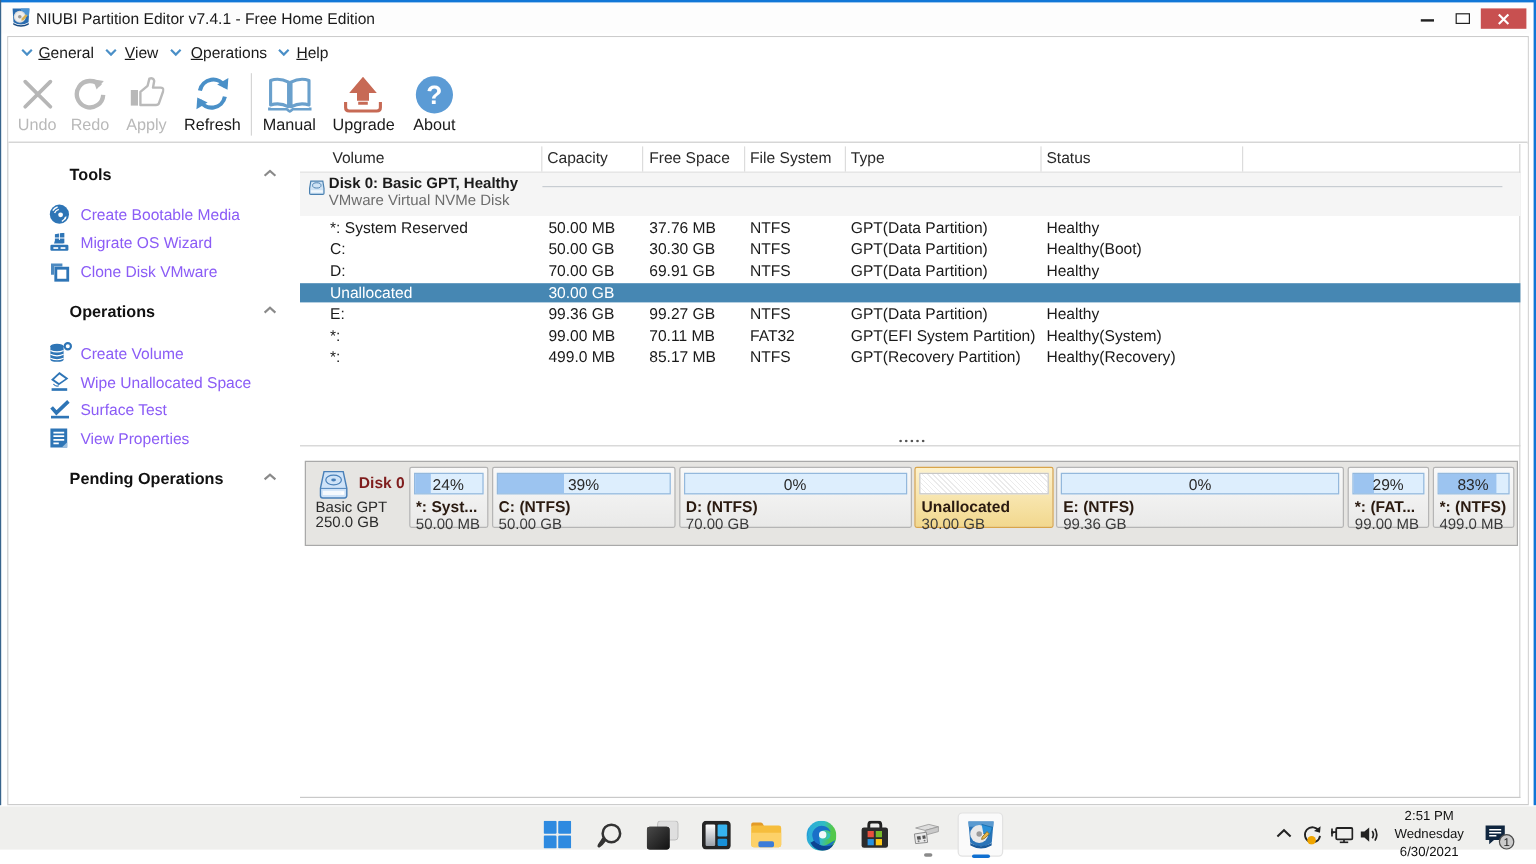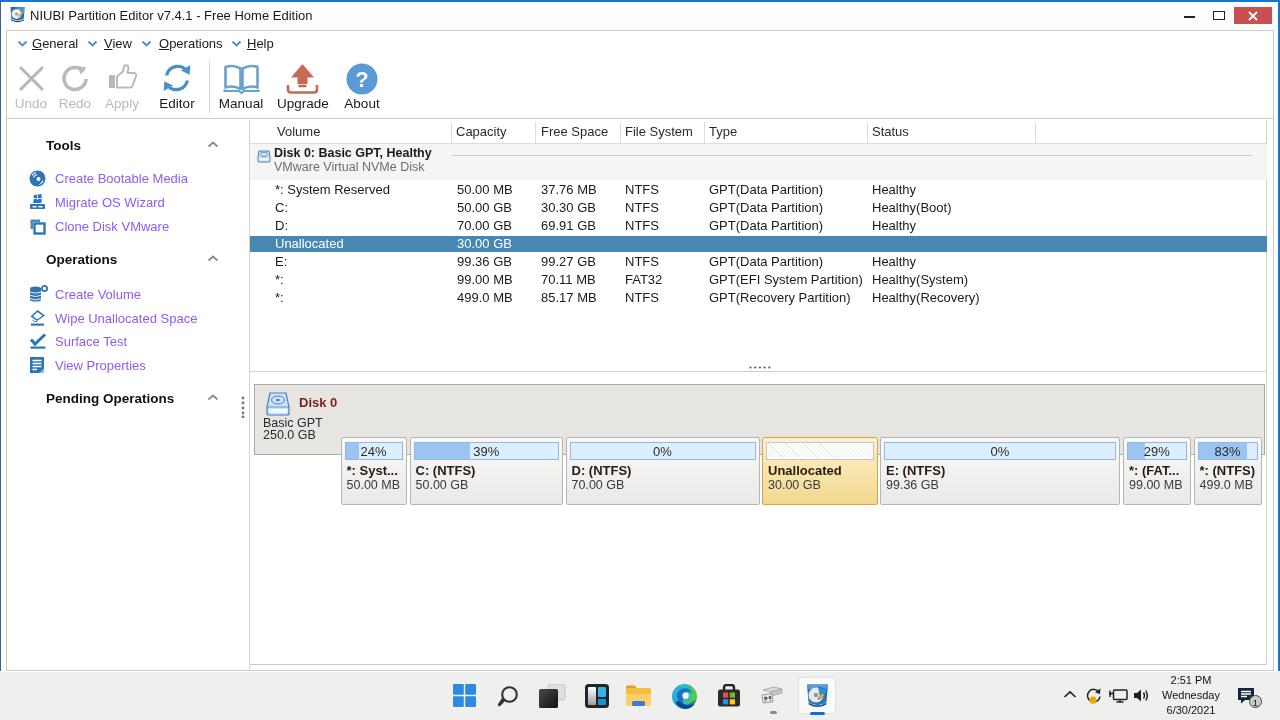--- a/index.html
+++ b/index.html
@@ -21,21 +21,21 @@
 .mchev { position:absolute; top:9px; }
 .mitem { position:absolute; top:5px; font-size:13px; color:#1a1a1a; }
 .mitem u { text-decoration:underline; }
 
 #toolbar { position:absolute; left:0; top:26px; width:1266px; height:62px; background:#fff; border-bottom:1px solid #cccccc; }
 .tbtn { position:absolute; text-align:center; }
 .tlabel { font-size:13.5px; color:#1a1a1a; position:absolute; top:39px; width:100%; text-align:center; }
 .tlabel.dis { color:#b9b9b9; }
 #tsep { position:absolute; left:202px; top:4px; width:1px; height:52px; background:#d5d5d5; }
 
-#sidebar { position:absolute; left:0; top:89px; width:243px; height:550px; background:#fff; border-right:1px solid #d4d4d4; }
+#sidebar { position:absolute; left:12px; top:89px; width:243px; height:550px; background:#fff; border-right:1px solid #d4d4d4; }
 .shead { position:absolute; left:39px; font-size:13.5px; font-weight:bold; color:#111; }
 .schev { position:absolute; left:200px; }
 .sitem { position:absolute; left:48px; font-size:13px; color:#8b5cf6; }
 .sicon { position:absolute; left:22px; }
 #grip { position:absolute; left:234px; top:276px; }
 
 #main { position:absolute; left:243px; top:89px; width:1023px; height:550px; background:#fff; }
 .hcol { position:absolute; top:4px; font-size:13px; color:#2a2a2a; }
 .vline { position:absolute; top:2px; width:1px; height:21px; background:#dcdcdc; }
 #hdrline { position:absolute; left:0; top:23px; width:1017px; height:1px; background:#dcdcdc; }
@@ -49,31 +49,31 @@
 .trow span { position:absolute; top:1px; }
 .trow .c0 { left:25px; } .trow .c1 { left:207px; } .trow .c2 { left:291px; }
 .trow .c3 { left:375px; } .trow .c4 { left:459px; } .trow .c5 { left:622px; }
 .trow.sel { background:#4687b3; color:#fff; top:116px !important; height:16px; }
 .trow.sel span { top:0px; }
 #splitline { position:absolute; left:0; top:251px; width:1017px; height:1px; background:#d0d0d0; }
 #splitdots { position:absolute; left:499px; top:246px; }
 #diskpanel { position:absolute; left:4px; top:264px; width:1011px; height:71px; background:#e6e5e2; border:1px solid #a9a9a9; }
 .dlbl { position:absolute; font-size:12.5px; color:#2a2a2a; }
 .dlbl.b { font-weight:bold; color:#7f1d1d; }
-.pblock { position:absolute; top:269px; height:68px; background:linear-gradient(#f9f9f9,#e9e9e8); border:1px solid #b5b5b5; border-radius:2px;margin-top:48px; }
+.pblock { position:absolute; top:269px; height:51px; background:linear-gradient(#f9f9f9,#e9e9e8); border:1px solid #b5b5b5; border-radius:2px; }
 .pblock.unalloc { background:linear-gradient(#fdf2cd,#f2d88e); border:1px solid #d9a54a; }
 .pbar { position:absolute; left:3px; top:4px; right:3px; height:18px; background:#ddeefd; border:1px solid #94b8dc; }
 .pbar.hatch { background:#fff; border:1px solid #c6c6c6;
   background-image:repeating-linear-gradient(45deg,rgba(165,165,165,0.22) 0 0.8px,rgba(0,0,0,0) 0.8px 3px); }
 .pfill { position:absolute; left:0; top:0; bottom:0; background:#9cc4f0; }
 .ppct { position:absolute; width:100%; text-align:center; top:1px; font-size:13px; color:#2a2a2a; }
 .plbl { position:absolute; left:5px; top:25px; font-size:13px; font-weight:bold; color:#2a1a10; white-space:nowrap; overflow:hidden; }
 .psize { position:absolute; left:5px; top:40px; font-size:12.5px; color:#3a3a3a; white-space:nowrap; }
 
-#taskbar { position:absolute; left:0; top:672px; width:1280px; height:48px; background:#efefed; }
+#taskbar { position:absolute; left:0; top:672px; width:1280px; height:36px; background:#efefed; }
 .tico { position:absolute; top:12px; }
 #traytext { position:absolute; left:1146px; top:1px; width:90px; font-size:11px; color:#111; text-align:center; line-height:14.8px; }
 #niubibox { position:absolute; left:798px; top:5px; width:38px; height:37px; background:#fafafa; border:1px solid #e2e2e2; border-radius:4px; }
 #niubiline { position:absolute; left:810px; top:40px; width:15px; height:3px; border-radius:1.5px; background:#0f6fd0; }
 #toolline { position:absolute; left:770px; top:39px; width:7px; height:3px; border-radius:1.5px; background:#8a8a8a; }
 #traybadge { position:absolute; left:1249px; top:23px; width:13px; height:13px; border-radius:50%; background:#cbcbcb; border:1px solid #4a4a4a; font-size:9.5px; color:#222; text-align:center; line-height:13px; }
 </style>
 </head>
 <body>
 <div id="desktop">
@@ -140,21 +140,21 @@
             </svg>
           <div class="tlabel dis">Apply</div>
         </div>
         <div class="tbtn" style="left:139px;top:0;width:62px">
           <svg style="position:absolute;left:16px;top:6px" width="30" height="30" viewBox="0 0 30 30">
               <path d="M25.6 9.2 A 11.3 11.3 0 0 0 4.6 12.5" fill="none" stroke="#4a90c8" stroke-width="3.4"></path>
               <path d="M28.3 2 L27.6 11.8 L19 7.5 Z" fill="#4a90c8"></path>
               <path d="M4.4 20.8 A 11.3 11.3 0 0 0 25.4 17.5" fill="none" stroke="#4a90c8" stroke-width="3.4"></path>
               <path d="M1.7 28 L2.4 18.2 L11 22.5 Z" fill="#4a90c8"></path>
             </svg>
-          <div class="tlabel">Editor</div>
+          <div class="tlabel">Refresh</div>
         </div>
         <div id="tsep"></div>
         <div class="tbtn" style="left:204px;top:0;width:60px">
           <svg style="position:absolute;left:12px;top:7px" width="37" height="30" viewBox="0 0 37 30">
               <path d="M2.5 3 Q10 0.5 17.5 4.5 L17.5 25 Q10 21 2.5 23.5 Z" fill="#fff" stroke="#6aa0cc" stroke-width="2.6" stroke-linejoin="round"></path>
               <path d="M34.5 3 Q27 0.5 19.5 4.5 L19.5 25 Q27 21 34.5 23.5 Z" fill="#fff" stroke="#6aa0cc" stroke-width="2.6" stroke-linejoin="round"></path>
               <path d="M1.5 25.5 L1.5 27 L16 27 L18.5 29 L21 27 L35.5 27 L35.5 25.5" fill="none" stroke="#6aa0cc" stroke-width="2.2"></path>
             </svg>
           <div class="tlabel">Manual</div>
         </div>

